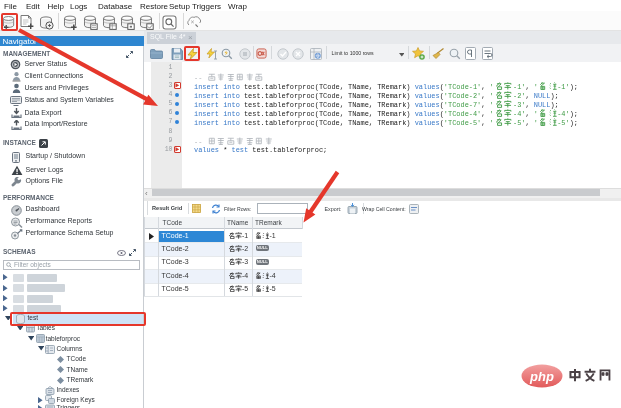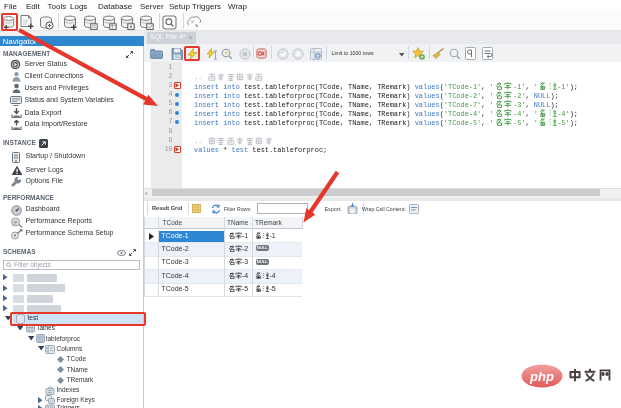--- a/index.html
+++ b/index.html
@@ -53,24 +53,24 @@
 <symbol id="c-g4" viewBox="0 0 16 16">
           <path d="M2 2.5h12M8 2.5v5M2 7.5h12v7H2zM5 10.5h6" fill="none" stroke="currentColor" stroke-width="1.7"></path>
         </symbol>
 </defs>
 </svg>
 
 <div class="t" style="left:0;top:0;width:621px;height:11px;background:#fff"></div>
 <div class="t" style="top:1.5px;font-size:8px;color:#1a1a1a">
 <span class="abs" style="left:4px">File</span>
 <span class="abs" style="left:26px">Edit</span>
-<span class="abs" style="left:47.5px">Tools</span>
+<span class="abs" style="left:47.5px">Help</span>
 <span class="abs" style="left:70px">Logs</span>
 <span class="abs" style="left:98px">Database</span>
-<span class="abs" style="left:140px">Server</span>
+<span class="abs" style="left:140px">Restore</span>
 <span class="abs" style="left:169px">Setup</span>
 <span class="abs" style="left:192px">Triggers</span>
 <span class="abs" style="left:228px">Wrap</span>
 </div>
 
 <div id="maintb" class="t" style="left:0;top:11px;width:621px;height:19.5px;background:#fbfbfb;border-bottom:1px solid #e3e3e3">
 <svg class="abs" style="left:1.5px;top:3.5px" width="14" height="15" viewBox="0 0 15 15">
         <path d="M1.5 3.2v7.2c0 1.3 2.4 2.3 5.5 2.3s5.5-1 5.5-2.3V3.2" fill="#f2f2f2" stroke="#7a7a7a" stroke-width="1"></path>
         <ellipse cx="7" cy="3.2" rx="5.5" ry="2.1" fill="#fdfdfd" stroke="#7a7a7a" stroke-width="1"></ellipse>
         <path d="M1.5 6.6c1 .9 3 1.5 5.5 1.5s4.5-.6 5.5-1.5" fill="none" stroke="#a5a5a5" stroke-width=".7"></path>

